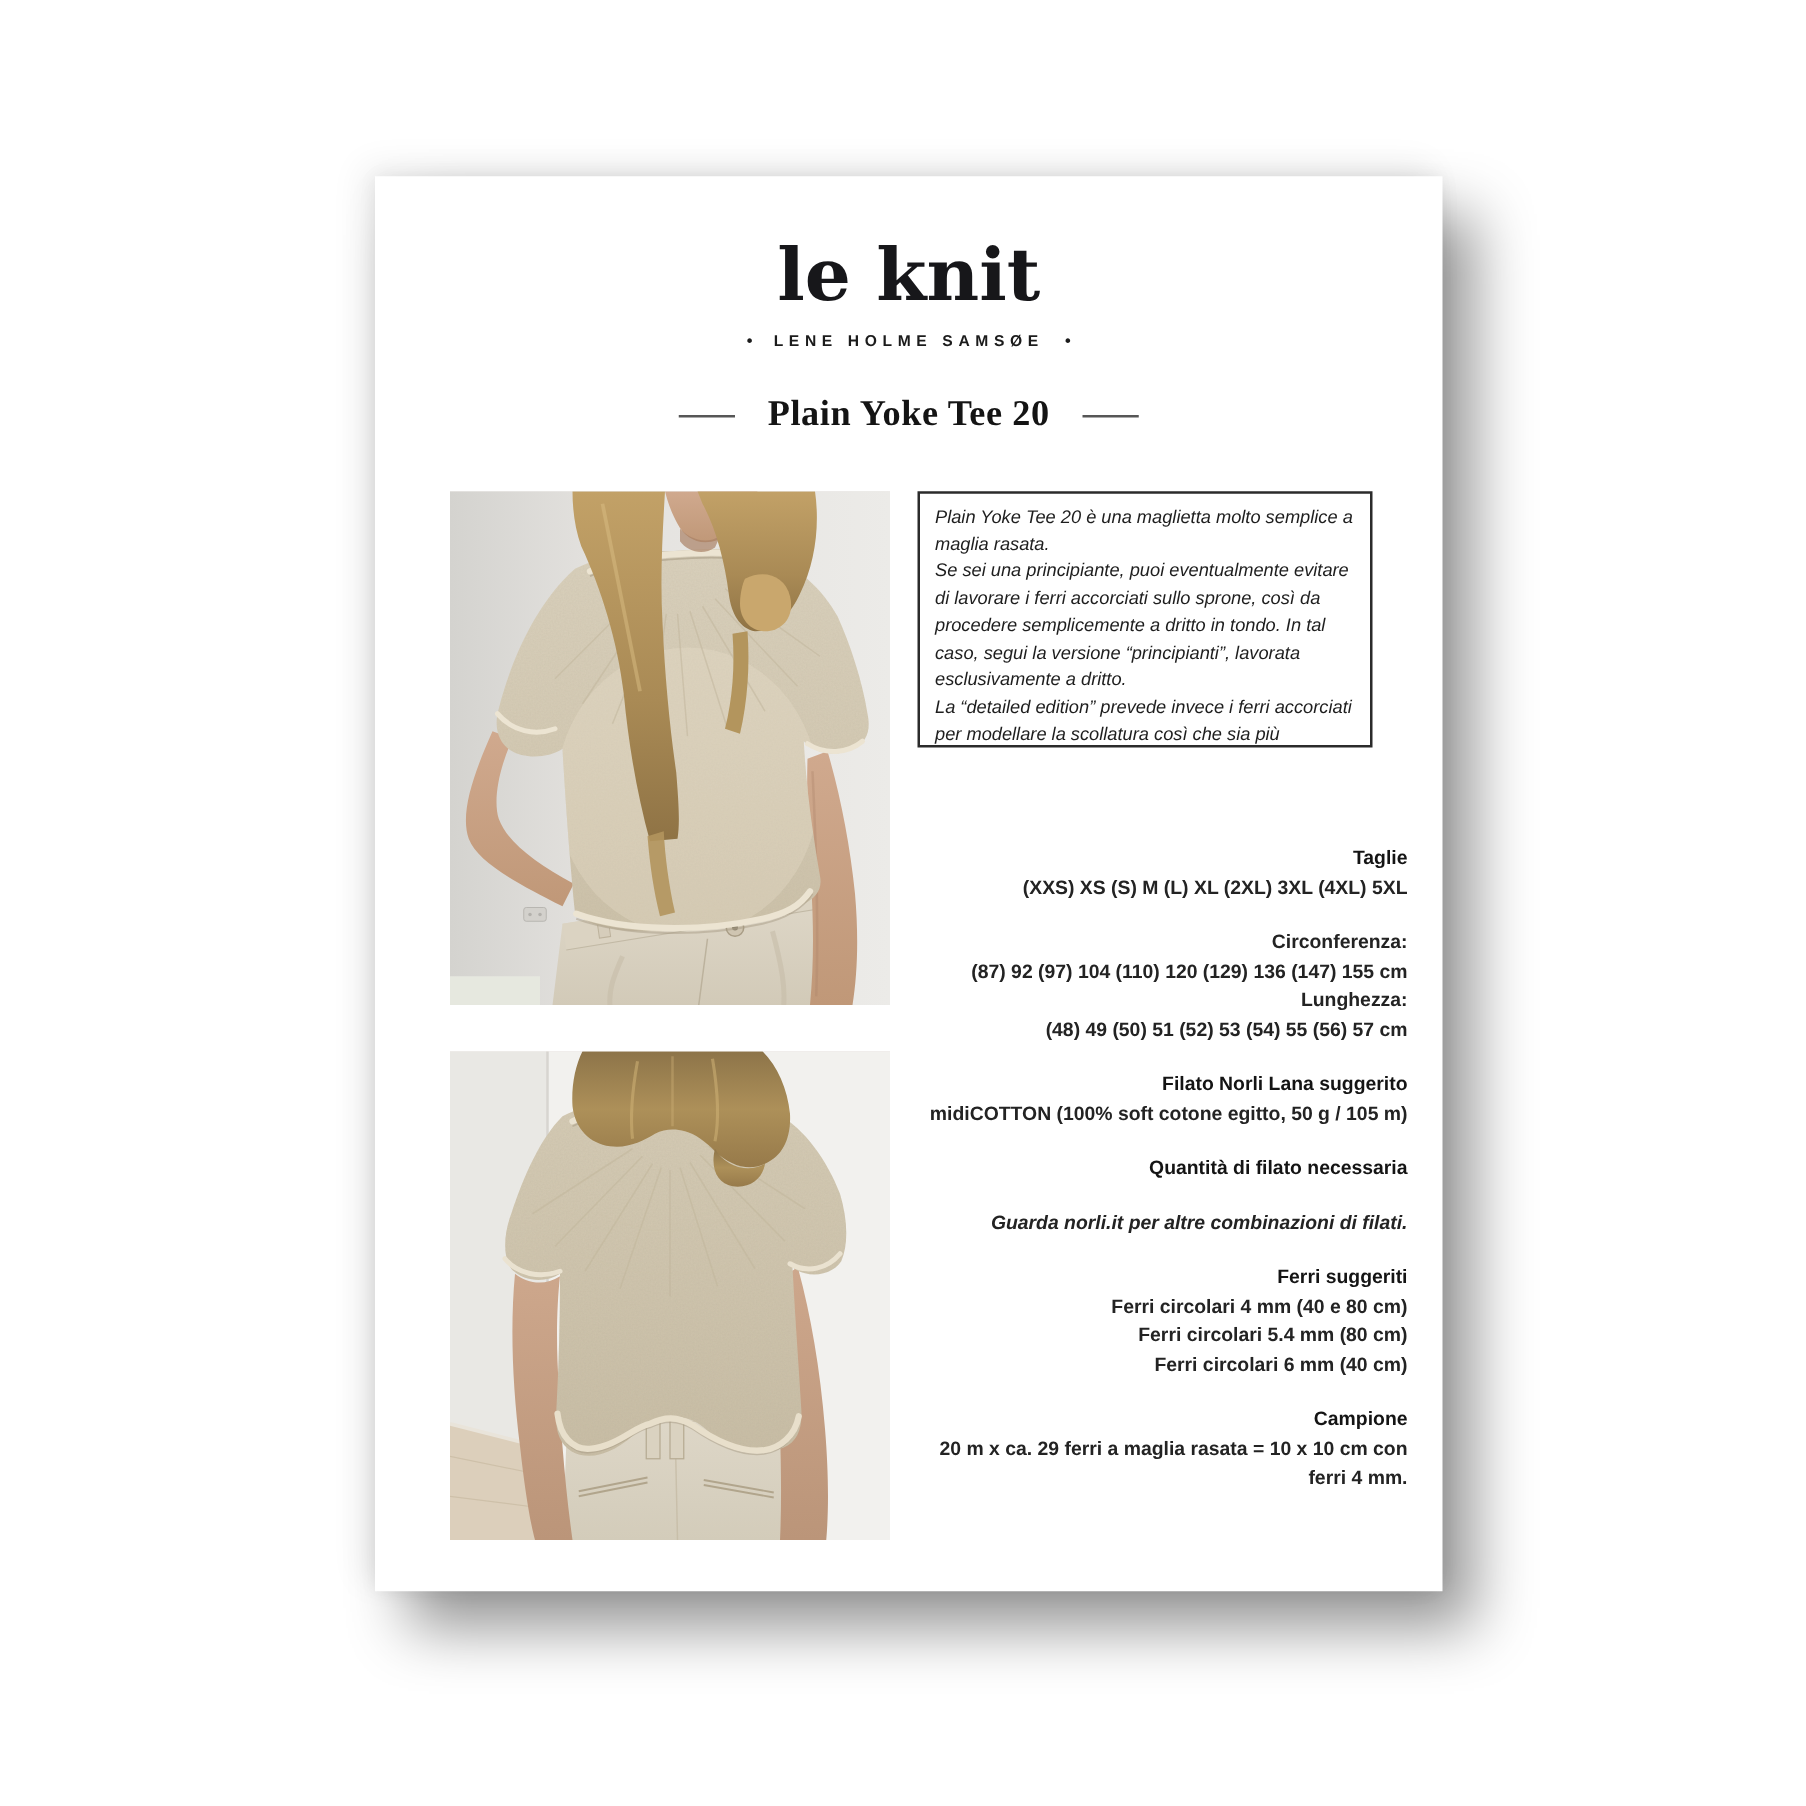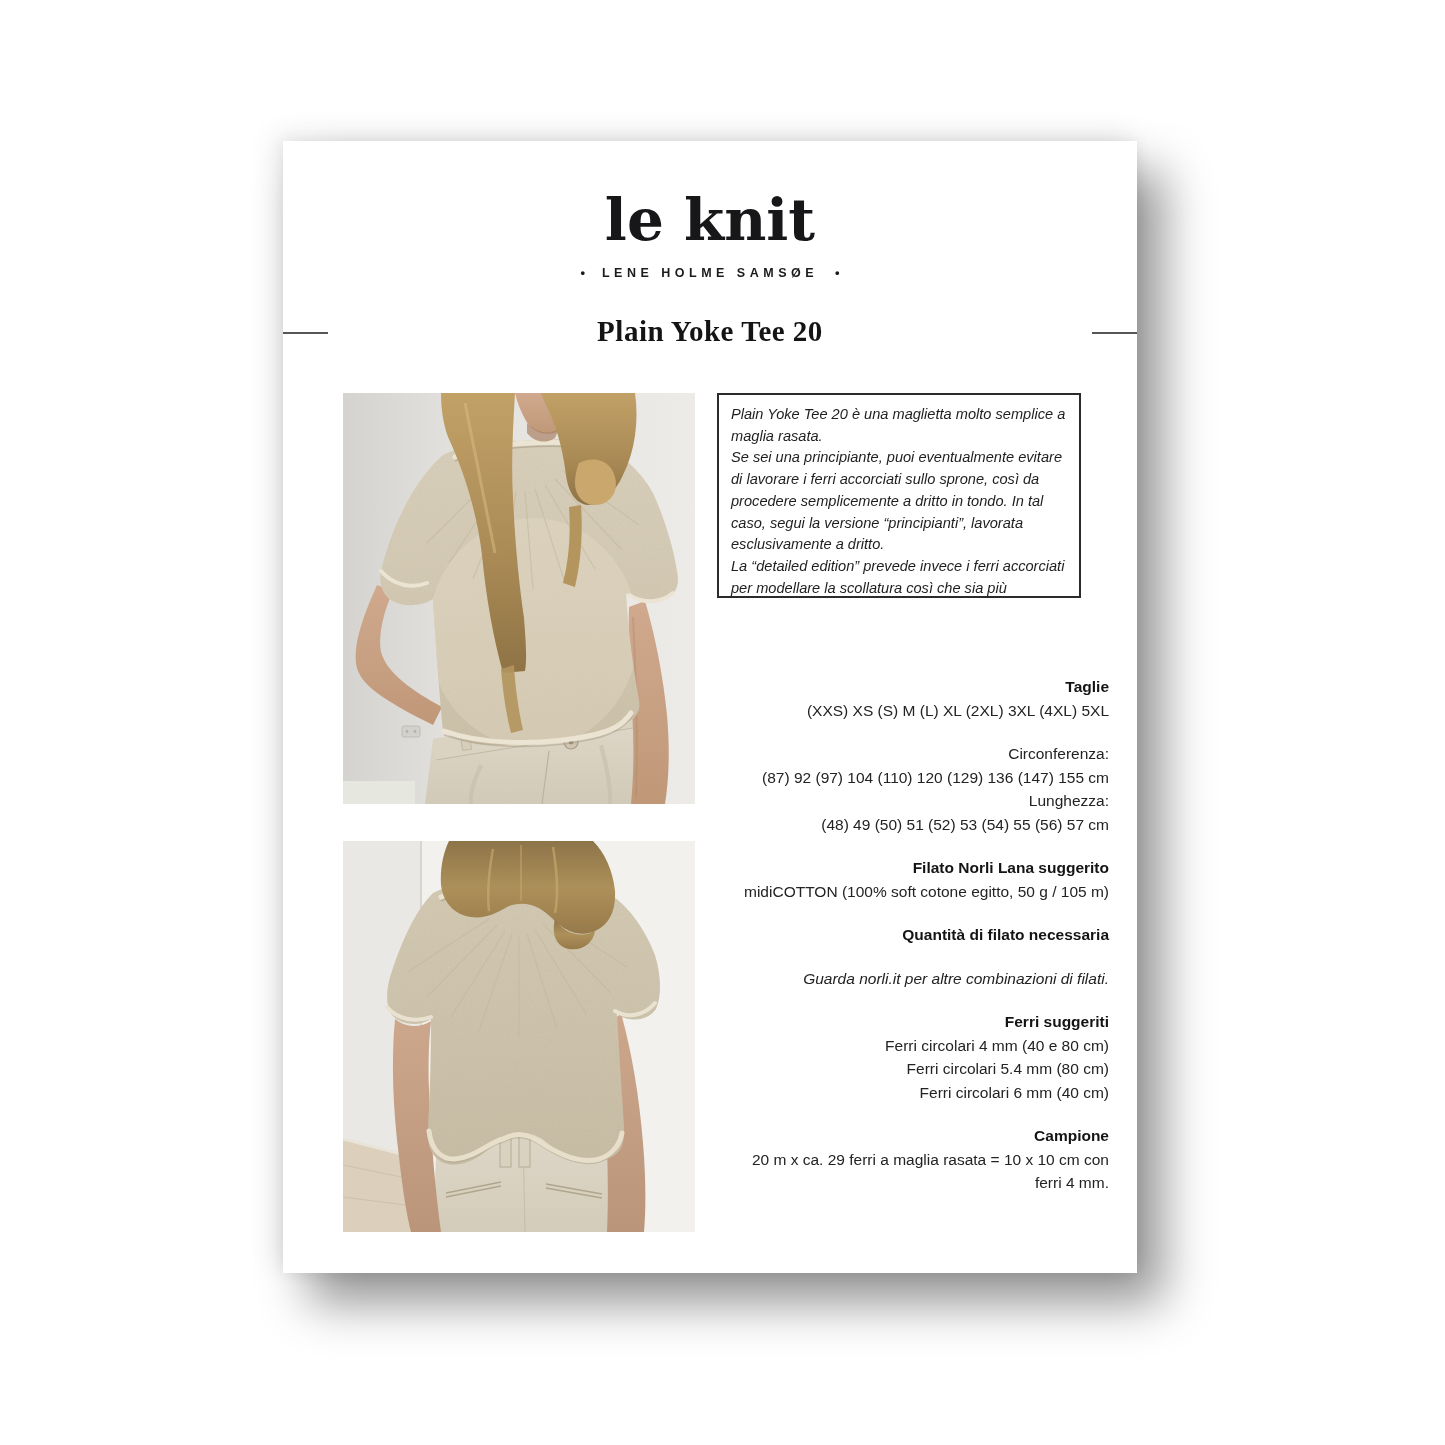--- a/index.html
+++ b/index.html
@@ -1,49 +1,49 @@
 <!DOCTYPE html>
 <html><head>
 <meta charset="utf-8">
 <style>
   html,body{margin:0;padding:0;background:#ffffff;}
   .canvas{position:relative;width:1445px;height:1445px;background:#ffffff;overflow:hidden;
           font-family:"Liberation Sans",sans-serif;color:#222;}
-  .page{position:absolute;left:283px;top:141px;width:854px;height:1132px;background:#ffffff;
+  .page{position:absolute;left:300px;top:141px;width:854px;height:1132px;background:#ffffff;
         box-shadow:-10px -8px 26px rgba(0,0,0,0.07), 0 0 14px rgba(0,0,0,0.06),
                    26px 30px 46px rgba(0,0,0,0.42);}
   
   .logo{position:absolute;top:48px;left:0;right:0;text-align:center;
         font-family:"DejaVu Serif",serif;font-weight:700;font-size:58px;line-height:62px;
         letter-spacing:0px;color:#17171a;}
   .tagline{position:absolute;top:124px;left:0;right:0;display:flex;justify-content:center;
            align-items:center;gap:17px;font-size:12.5px;font-weight:600;letter-spacing:4.5px;
            color:#1b1b1b;}
   .tagline .dot{font-size:13px;letter-spacing:0;}
-  .title-row{position:absolute;top:174px;left:0;right:0;display:flex;justify-content:space-between;
+  .title-row{position:absolute;top:174px;left:0;right:0;display:flex;justify-content:center;
              align-items:center;gap:26px;}
   .title-dash{width:45px;height:2px;background:#565656;margin-top:3px;}
   .page-title{font-family:"Liberation Serif",serif;font-weight:700;font-size:29px;
               letter-spacing:0.5px;color:#141414;}
   
   .photo{position:absolute;left:60px;overflow:hidden;background:#e7e5e2;}
   .photo-front{top:252px;width:352px;height:411px;}
   .photo-back{top:700px;width:352px;height:391px;}
   .photo svg{display:block;}
   
   .intro-box{position:absolute;left:434px;top:252px;width:364px;height:205px;box-sizing:border-box;
              border:2px solid #2b2b2b;padding:9px 12px 9px 12px;overflow:hidden;
              font-style:italic;font-size:14.6px;line-height:21.7px;color:#1e1e1e;}
   .intro-box p{margin:0;}
   
   .specs{position:absolute;left:434px;top:534px;width:392px;font-size:15.5px;line-height:23.5px;
          color:#232323;text-align:right;}
   .spec-section{margin-bottom:20px;}
   .spec-heading{font-weight:700;color:#141414;}
-  .spec-line{font-weight:400;}
+  .spec-line{font-weight:700;}
   .spec-note{font-style:italic;}
 </style>
 </head>
 <body>
 
 <div class="canvas">
   <div class="page">
 
     <div class="logo">le knit</div>
     <div class="tagline">

